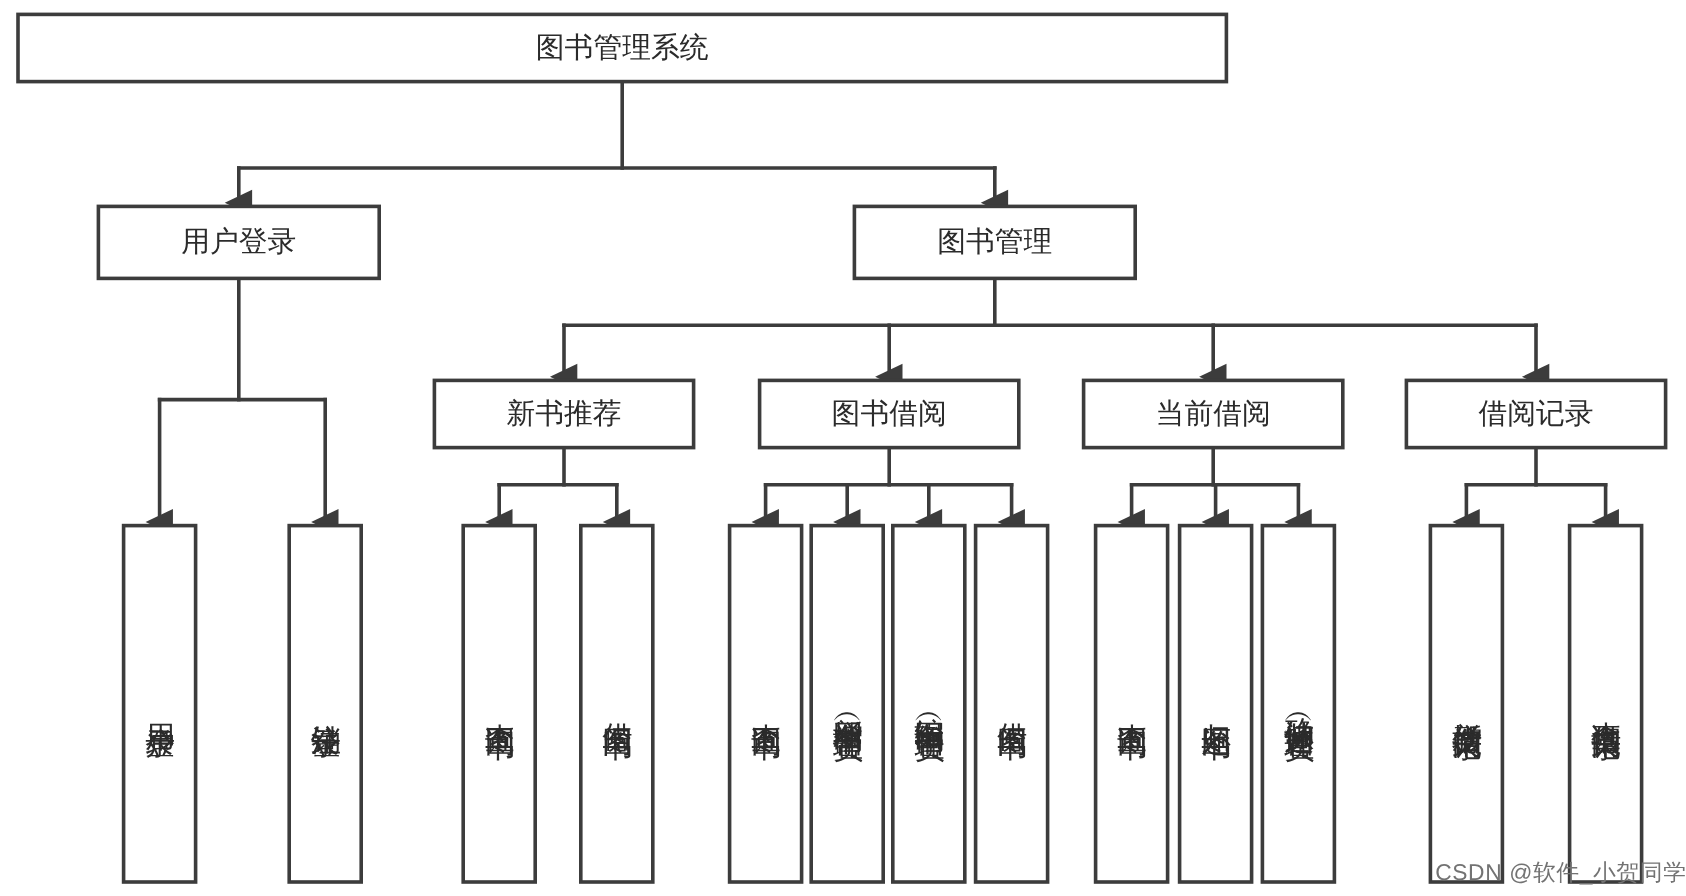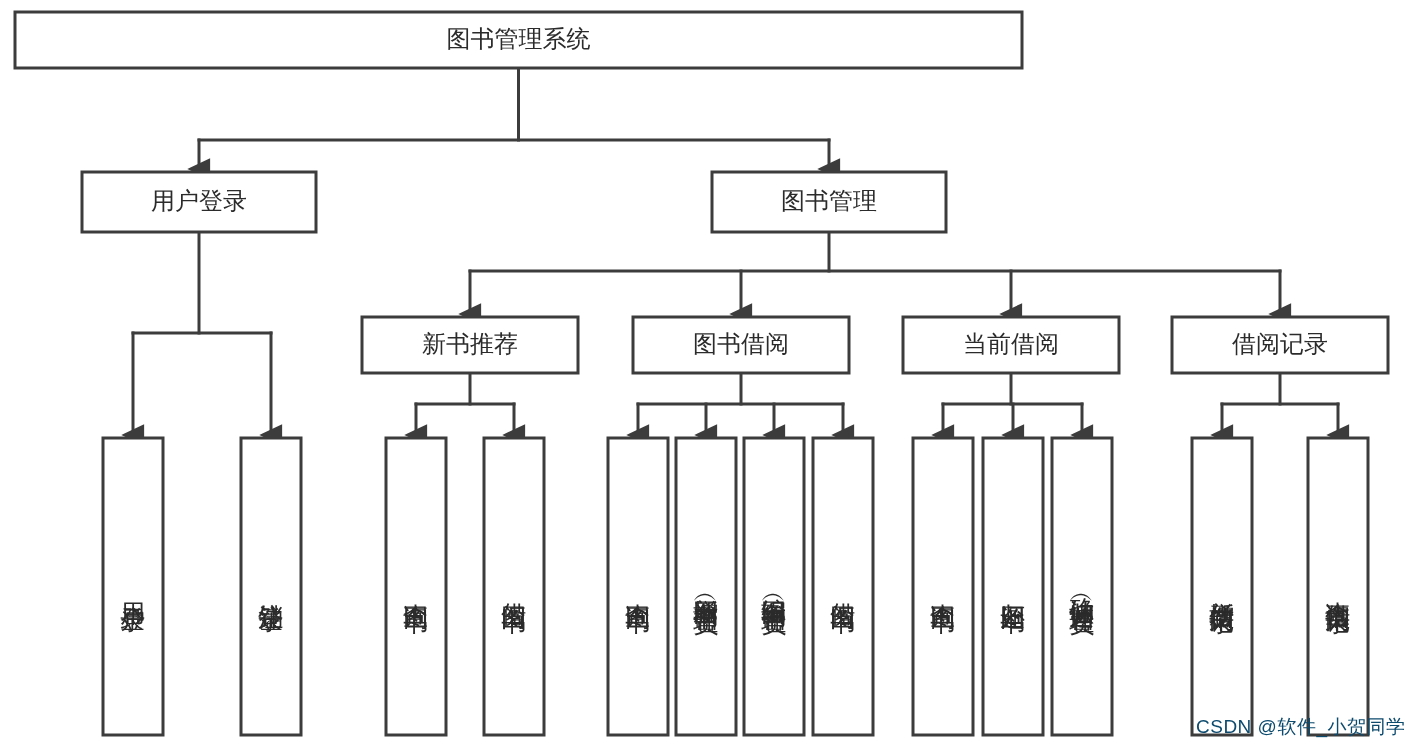--- a/index.html
+++ b/index.html
@@ -28,21 +28,21 @@
     letter-spacing:2px;
     font-size:25px;
     color:#2b2b2b;
     font-family:"Liberation Sans","DejaVu Sans",sans-serif;
     line-height:1.05;
     white-space:nowrap;
     pointer-events:none;
   }
   .watermark{
     position:absolute;
-    color:#0c4a6e;
+    color:#737373;
     font-size:19px;
     font-family:"Liberation Sans","DejaVu Sans",sans-serif;
     white-space:nowrap;
     letter-spacing:0.5px;
   }
 </style>
 </head>
 <body>
 
 <div id="stage">

